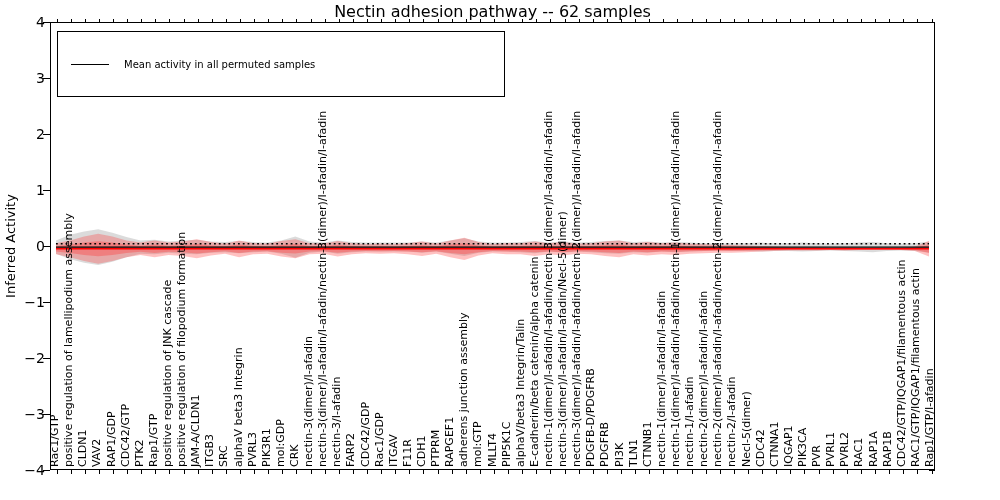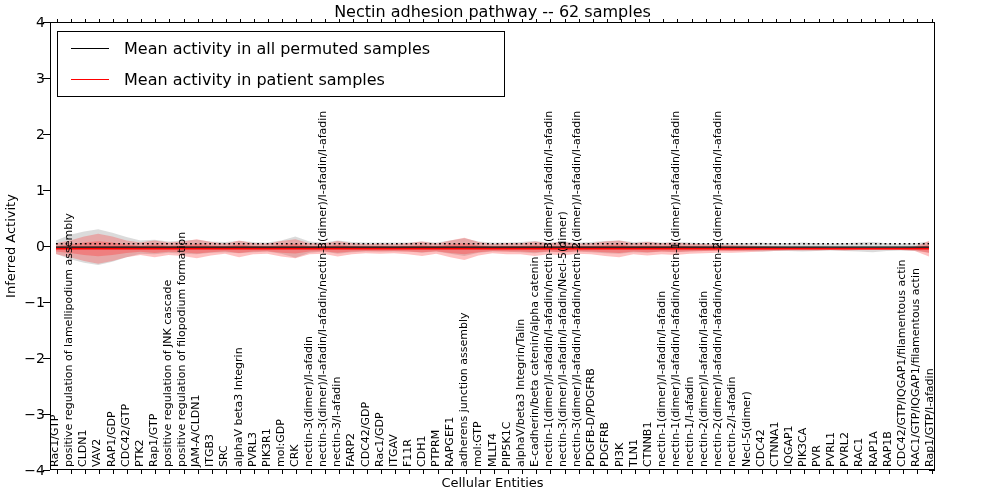--- a/index.html
+++ b/index.html
@@ -33,31 +33,30 @@
     position:absolute;bottom:2px;transform-origin:0 100%;transform:rotate(-90deg);
     font-size:11px;line-height:12px;white-space:nowrap;color:#000;
   }
   .legend{
     position:absolute;left:6px;top:8px;width:448px;height:66px;
     border:1.6px solid #000;background:#fff;box-sizing:border-box;
     display:flex;flex-direction:column;justify-content:space-evenly;z-index:5;
   }
   .lrow{display:flex;align-items:center;padding-left:13px;height:28px;}
   .lline{display:inline-block;width:38px;height:0;border-top:1.6px solid #000;margin-right:15px;flex:0 0 38px;}
-  .ltext{font-size:16px;}
+  .ltext{font-size:10px;}
 </style>
 </head>
 <body>
 
 <div class="figure">
 
   <div class="title">Nectin adhesion pathway -- 62 samples</div>
 
   <div class="ylab">Inferred Activity</div>
-  <div class="xlab">Cellular Entities</div>
 
   <div id="ytick-labels">
       <div class="ytick-label" style="left: 7px; top: 22px;">4</div>
       <div class="ytick-label" style="left: 7px; top: 78px;">3</div>
       <div class="ytick-label" style="left: 7px; top: 134px;">2</div>
       <div class="ytick-label" style="left: 7px; top: 190px;">1</div>
       <div class="ytick-label" style="left: 7px; top: 246px;">0</div>
       <div class="ytick-label" style="left: 7px; top: 302px;">−1</div>
       <div class="ytick-label" style="left: 7px; top: 358px;">−2</div>
       <div class="ytick-label" style="left: 7px; top: 414px;">−3</div>
@@ -283,20 +282,16 @@
         <div class="xtick-label" style="left: 856.8px;">CDC42/GTP/IQGAP1/filamentous actin</div>
         <div class="xtick-label" style="left: 870.9px;">RAC1/GTP/IQGAP1/filamentous actin</div>
         <div class="xtick-label" style="left: 885px;">Rap1/GTP/I-afadin</div>
       </div>
 
     <div class="legend">
       <div class="lrow">
         <span class="lline" id="lline-0" style="border-top-color: rgb(0, 0, 0);"></span>
         <span class="ltext">Mean activity in all permuted samples</span>
       </div>
-      <div class="lrow">
-        <span class="lline" id="lline-1" style="border-top-color: rgb(255, 0, 0);"></span>
-        <span class="ltext">Mean activity in patient samples</span>
-      </div>
     </div>
   </div>
 
 </div>
 
 </body></html>

